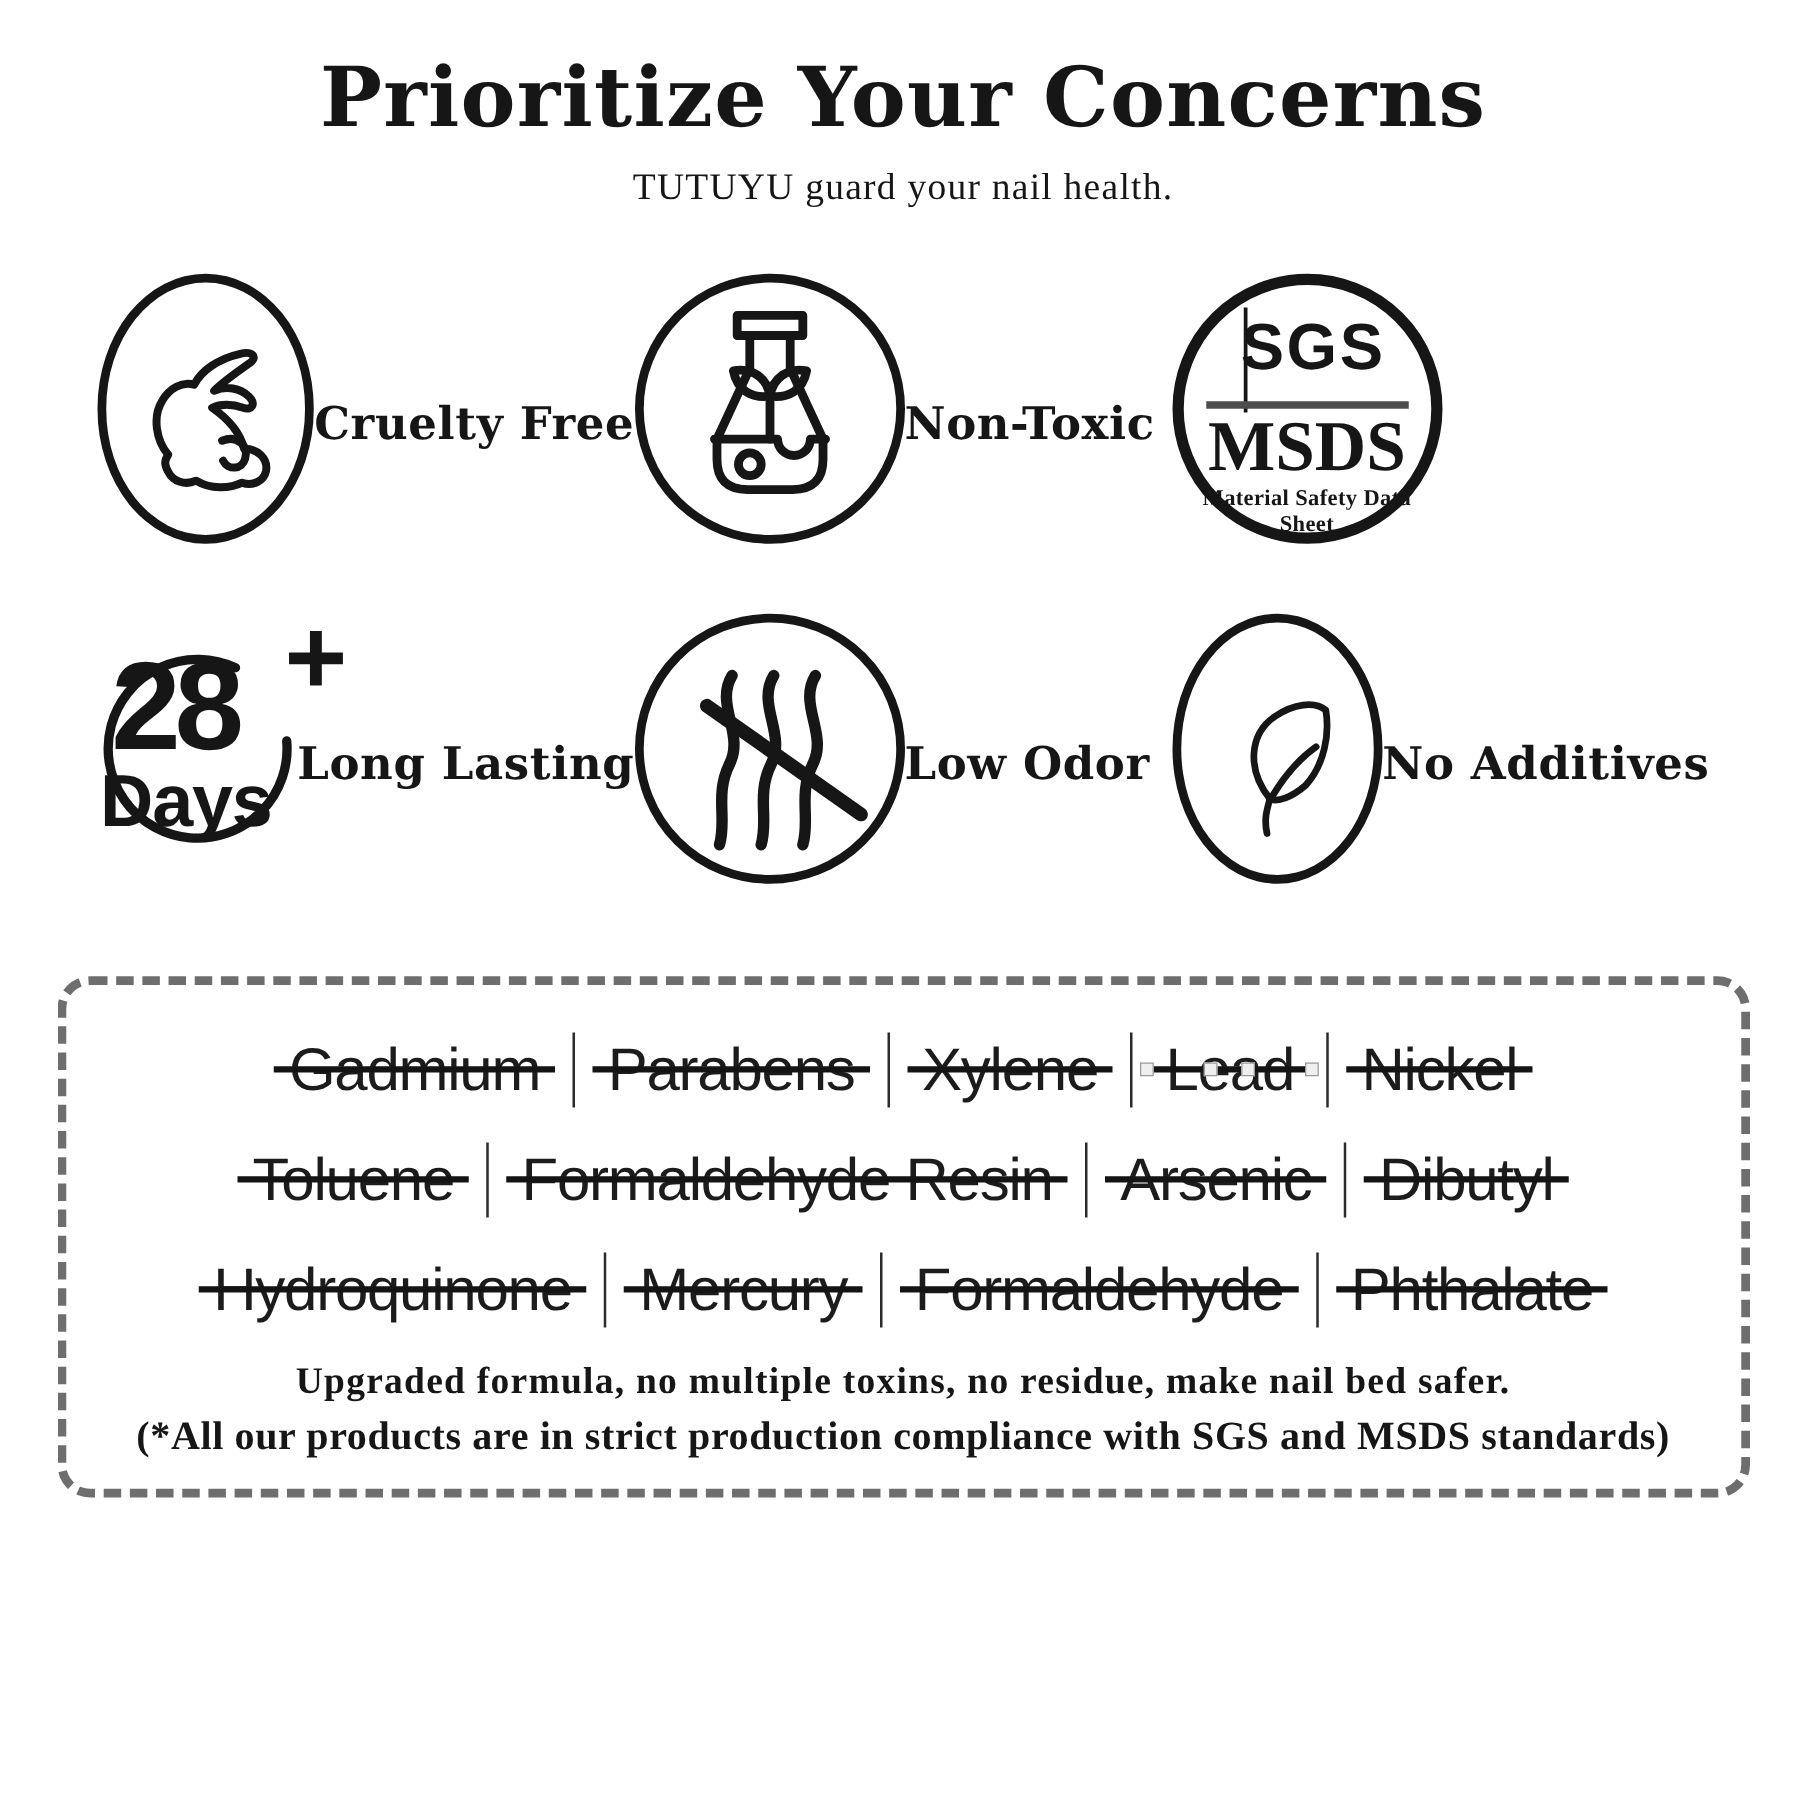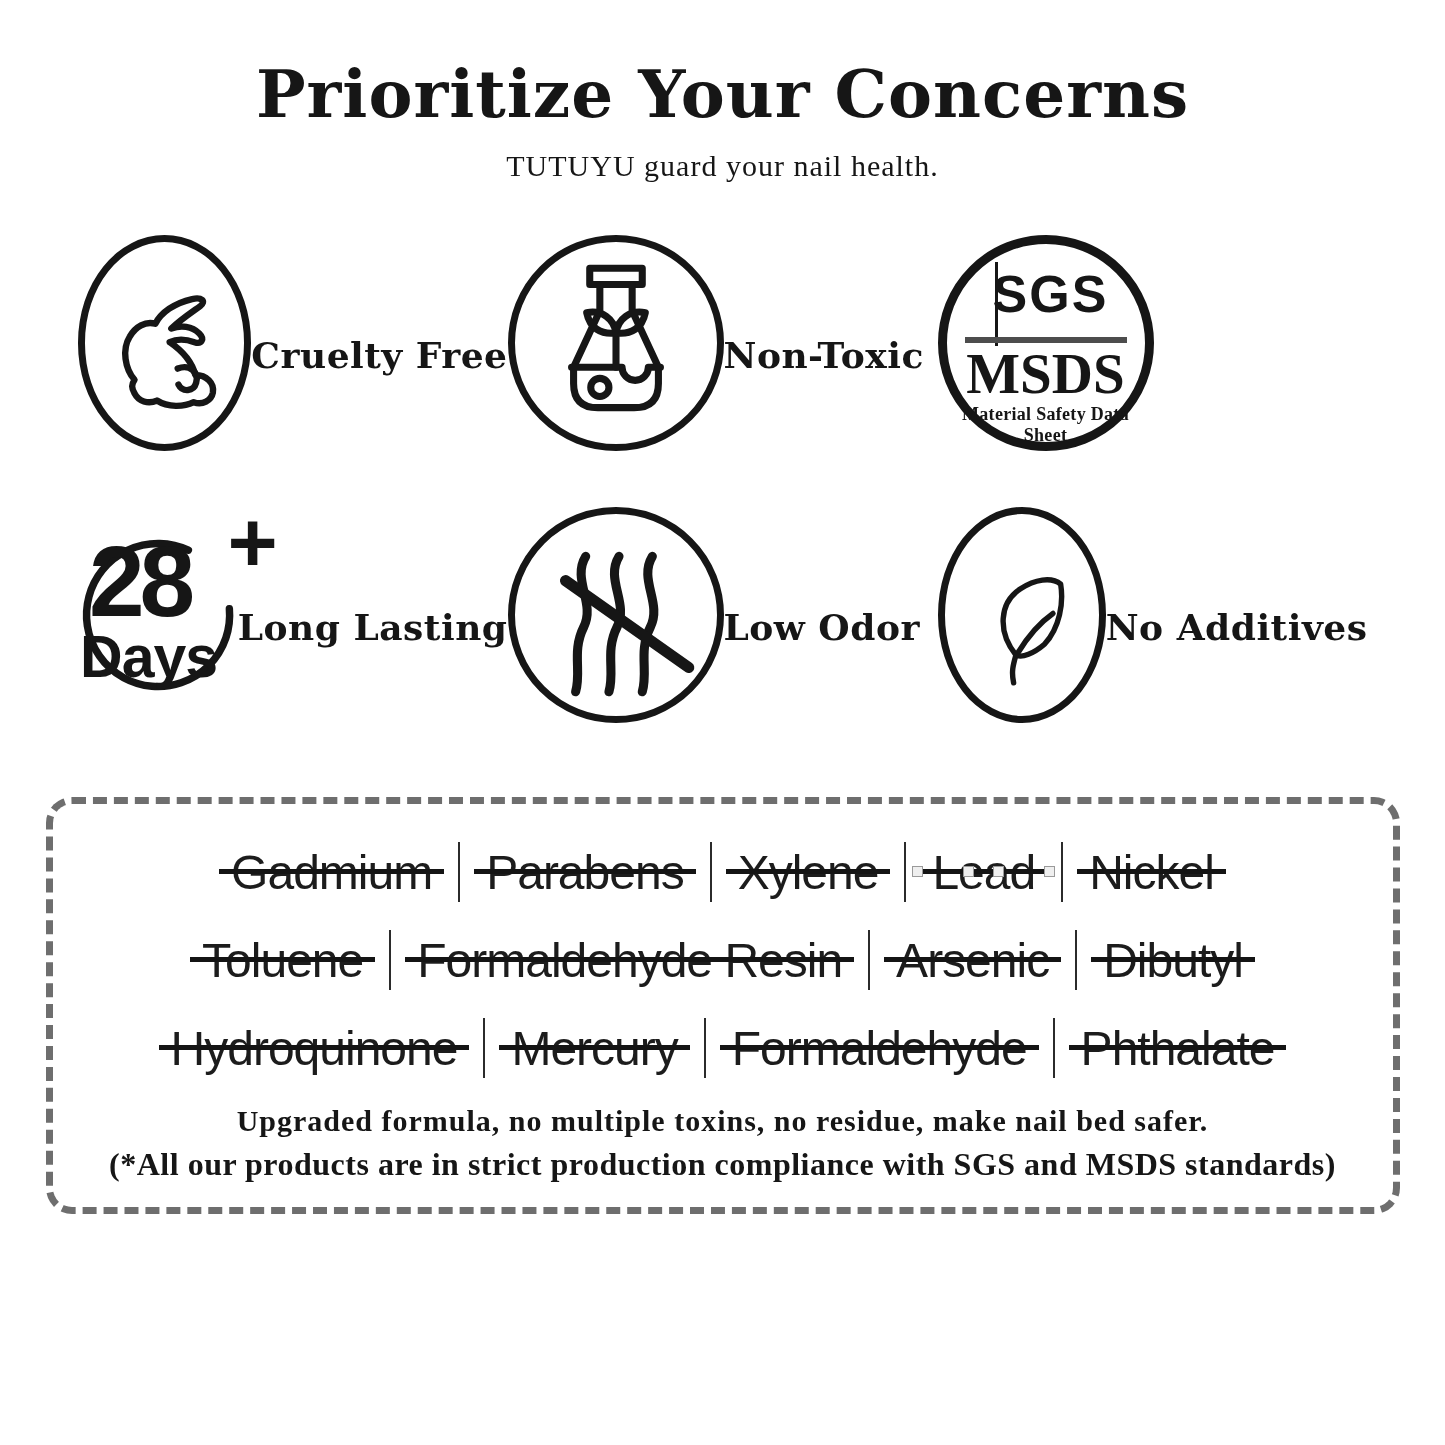--- a/index.html
+++ b/index.html
@@ -1,21 +1,21 @@
 <!DOCTYPE html>
 <html><head>
 <meta charset="utf-8">
 <style>
   html,body{margin:0;padding:0;}
   body{
     width:1445px;height:1445px;background:#ffffff;color:#161616;
     font-family:"DejaVu Serif",serif;overflow:hidden;position:relative;
   }
   
-  .header{padding-top:55px;text-align:center;}
+  .header{padding-top:39px;text-align:center;}
   .title{margin:0;font-size:66px;font-weight:700;letter-spacing:1px;font-family:"DejaVu Serif",serif;}
   .subtitle{margin:16px 0 0;font-size:30px;font-weight:400;letter-spacing:1px;font-family:"Liberation Serif",serif;}
   
   .badges{margin-top:52px;display:grid;grid-template-columns:repeat(3,430px);justify-content:center;row-gap:56px;}
   .badge{display:flex;align-items:center;}
   .ring{width:216px;height:216px;border-radius:50%;position:relative;box-sizing:border-box;}
   .ring.bordered{border:7px solid #161616;}
   .ring svg{position:absolute;left:0;top:0;width:100%;height:100%;}
   .badge-label{margin-top:24px;font-size:36px;font-weight:700;letter-spacing:.5px;font-family:"DejaVu Serif",serif;white-space:nowrap;}
   

